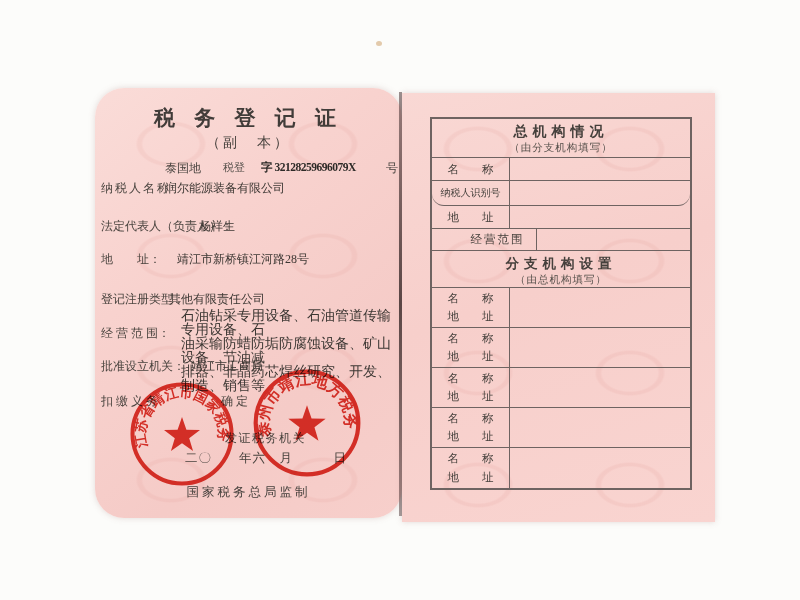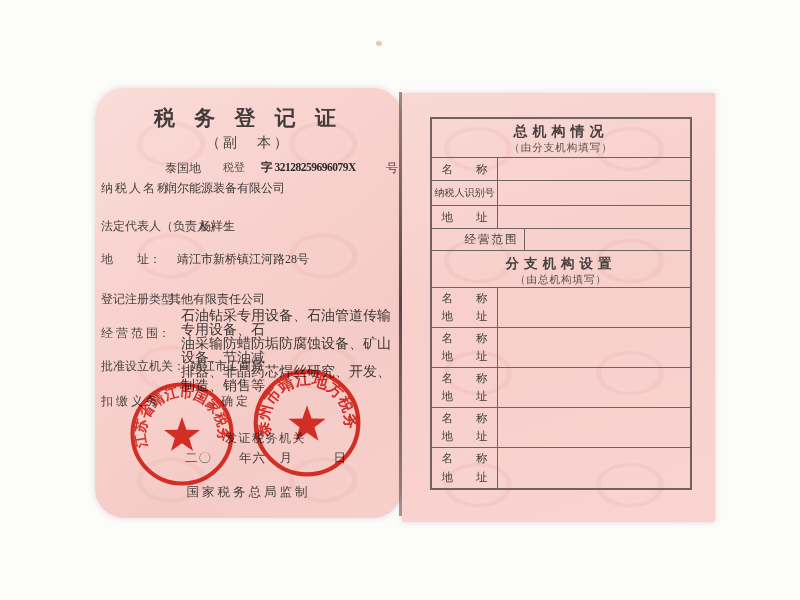--- a/index.html
+++ b/index.html
@@ -40,21 +40,21 @@
   .stamp-national{left:33px;top:292px;width:108px;height:108px;}
   .stamp-local{left:156px;top:279px;width:112px;height:112px;}
   .stamp text{font-family:"Liberation Serif","DejaVu Serif",serif;font-weight:bold;}
   
   .reg-table{position:absolute;left:28px;top:24px;width:262px;height:373px;border:2px solid #6e6361;
     box-sizing:border-box;display:flex;flex-direction:column;background:transparent;}
   .t-sec{border-bottom:1px solid #6e6361;text-align:center;box-sizing:border-box;}
   .t-title{font-size:14px;font-weight:bold;letter-spacing:5px;color:#45403c;padding-top:4px;}
   .t-sub{font-size:10.5px;letter-spacing:1px;color:#56504b;}
   .t-row{display:flex;border-bottom:1px solid #6e6361;box-sizing:border-box;}
-  .t-label{width:66px;border-right:1px solid #6e6361;display:flex;align-items:center;
+  .t-label{width:78px;border-right:1px solid #6e6361;display:flex;align-items:center;
     justify-content:center;font-size:11.5px;color:#45403c;box-sizing:border-box;}
   .t-label.small{font-size:10px;}
   .t-value{flex:1;}
   .t-block{display:flex;border-bottom:1px solid #6e6361;height:41px;box-sizing:border-box;}
   .t-block:last-child{border-bottom:none;}
   .t-block .t-label{flex-direction:column;justify-content:space-evenly;}
 </style>
 </head>
 <body>
 
@@ -145,21 +145,21 @@
 
       <div class="t-sec" style="height:40px;">
         <div class="t-title">总机构情况</div>
         <div class="t-sub">（由分支机构填写）</div>
       </div>
 
       <div class="t-row" style="height:24px;">
         <div class="t-label">名　　称</div>
         <div class="t-value"></div>
       </div>
-      <div class="t-row" style="height:25px;">
+      <div class="t-row" style="height:25px;border-radius:12px;">
         <div class="t-label small">纳税人识别号</div>
         <div class="t-value"></div>
       </div>
       <div class="t-row" style="height:24px;">
         <div class="t-label">地　　址</div>
         <div class="t-value"></div>
       </div>
       <div class="t-row" style="height:22px;padding-left:27px;">
         <div class="t-label" style="letter-spacing:2px;">经营范围</div>
         <div class="t-value"></div>

